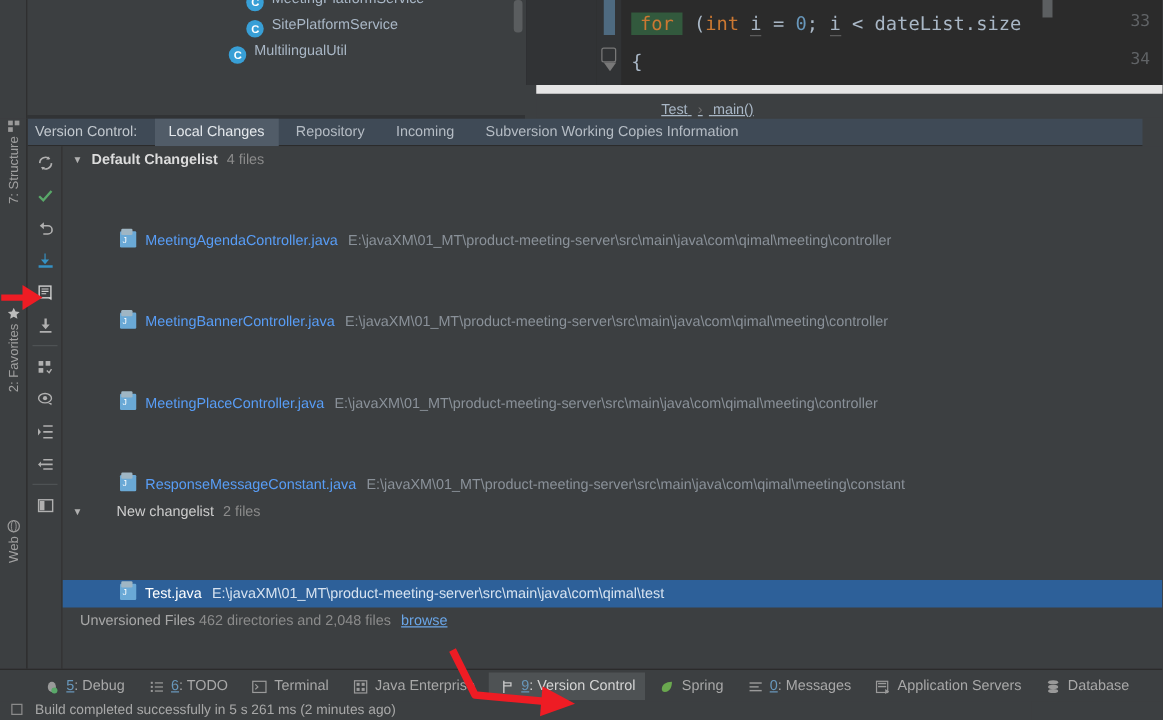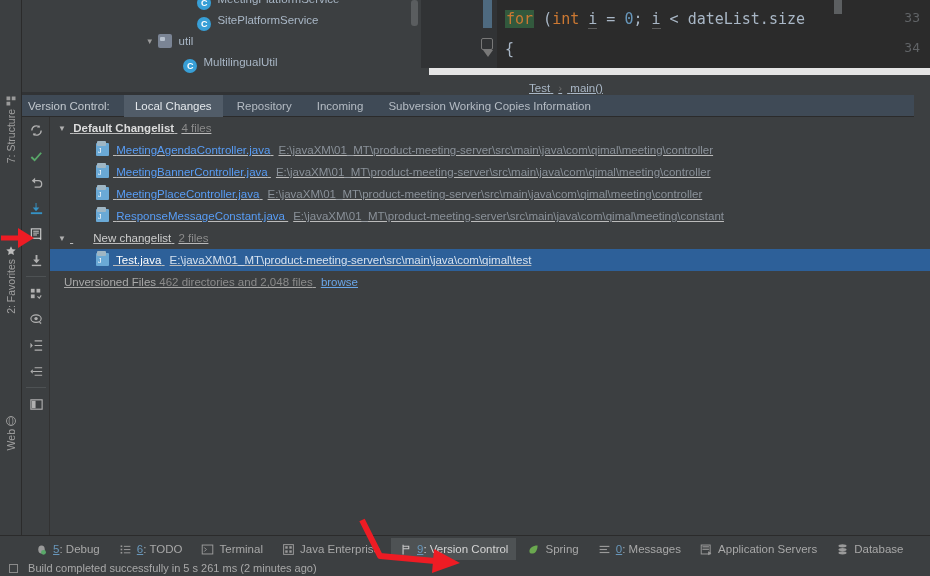--- a/index.html
+++ b/index.html
@@ -66,21 +66,21 @@
   }
   .fold-mark:after {
     content: ""; position: absolute; left: 4px; top: 11px;
     border-left: 5px solid transparent; border-right: 5px solid transparent;
     border-top: 7px solid #787878; margin-left: -3px;
   }
   .code-line {
     position: absolute; left: 84px; font-family: "DejaVu Sans Mono", monospace;
     font-size: 15px; white-space: nowrap; color: #a9b7c6;
   }
-  .kw-for { background: #32593d; color: #cc7832; padding: 0 1px; }
+  .kw-for { background: #32593d; color: #cc7832; padding: 0 7px; }
   .kw { color: #cc7832; }
   .num { color: #6897bb; }
   .var { color: #a9b7c6; border-bottom: 1px solid #5c5c5c; }
   .scroll-marker {
     position: absolute; left: 62px; top: 0; width: 9px; height: 28px; background: #4e6a80;
   }
   .editor-scrollbar {
     position: absolute; left: 413px; top: 0; width: 8px; height: 14px; background: #5c5f61;
   }
   .breadcrumb-bar {
@@ -112,27 +112,27 @@
   }
   .tb-btn {
     position: relative; width: 28px; height: 26px; display: flex;
     align-items: center; justify-content: center;
   }
   .tb-sep { width: 20px; height: 1px; background: #4e5254; margin: 3px 4px; }
   .changes-list {
     position: absolute; left: 28px; top: 0; width: 880px; height: 418px;
     overflow: hidden;
   }
-  .cl-row { height: 22px; line-height: 22px; white-space: nowrap; font-size: 11.5px; padding-left: 8px; text-decoration: underline; }
+  .cl-row { height: 22px; line-height: 22px; white-space: nowrap; font-size: 11.5px; padding-left: 8px; }
   .cl-row .tri {
     display: inline-block; width: 12px; color: #b0b0b0; font-size: 8px; vertical-align: middle;
   }
   .cl-head .name { color: #dcdcdc; font-weight: bold; }
   .cl-head .cnt { color: #8b8b8b; margin-left: 4px; }
-  .cl-file { padding-left: 46px; }
+  .cl-file { padding-left: 46px; margin-top: 43px; }
   .cl-file.selected { background: #2d6099; padding-left: 46px; }
   .fname { color: #589df6; }
   .cl-file.selected .fname { color: #ffffff; }
   .fpath { color: #8a9199; margin-left: 5px; }
   .cl-file.selected .fpath { color: #d6e2f0; }
   .ic-java {
     display: inline-block; width: 13px; height: 13px; vertical-align: -2px;
     margin-right: 4px; background: #6aa9d6; border-radius: 1px; position: relative;
   }
   .ic-java:before {
@@ -211,26 +211,20 @@
         <span style="display:inline-block;width:172px;"></span>
         <span class="ic ic-class">C</span>
         <span>MeetingPlatformService</span>
       </div>
       <div class="tree-row">
         <span style="display:inline-block;width:172px;"></span>
         <span class="ic ic-class">C</span>
         <span>SitePlatformService</span>
       </div>
       <div class="tree-row">
-        <span style="display:inline-block;width:119px;"></span>
-        <span class="tri">▼</span>
-        <span class="ic ic-folder"></span>
-        <span>util</span>
-      </div>
-      <div class="tree-row">
         <span style="display:inline-block;width:158px;"></span>
         <span class="ic ic-class">C</span>
         <span>MultilingualUtil</span>
       </div>
       <div class="tree-scroll"></div>
     </div>
     <div class="proj-divider"></div>
 
     <div class="editor">
       <div class="gutter"></div>

